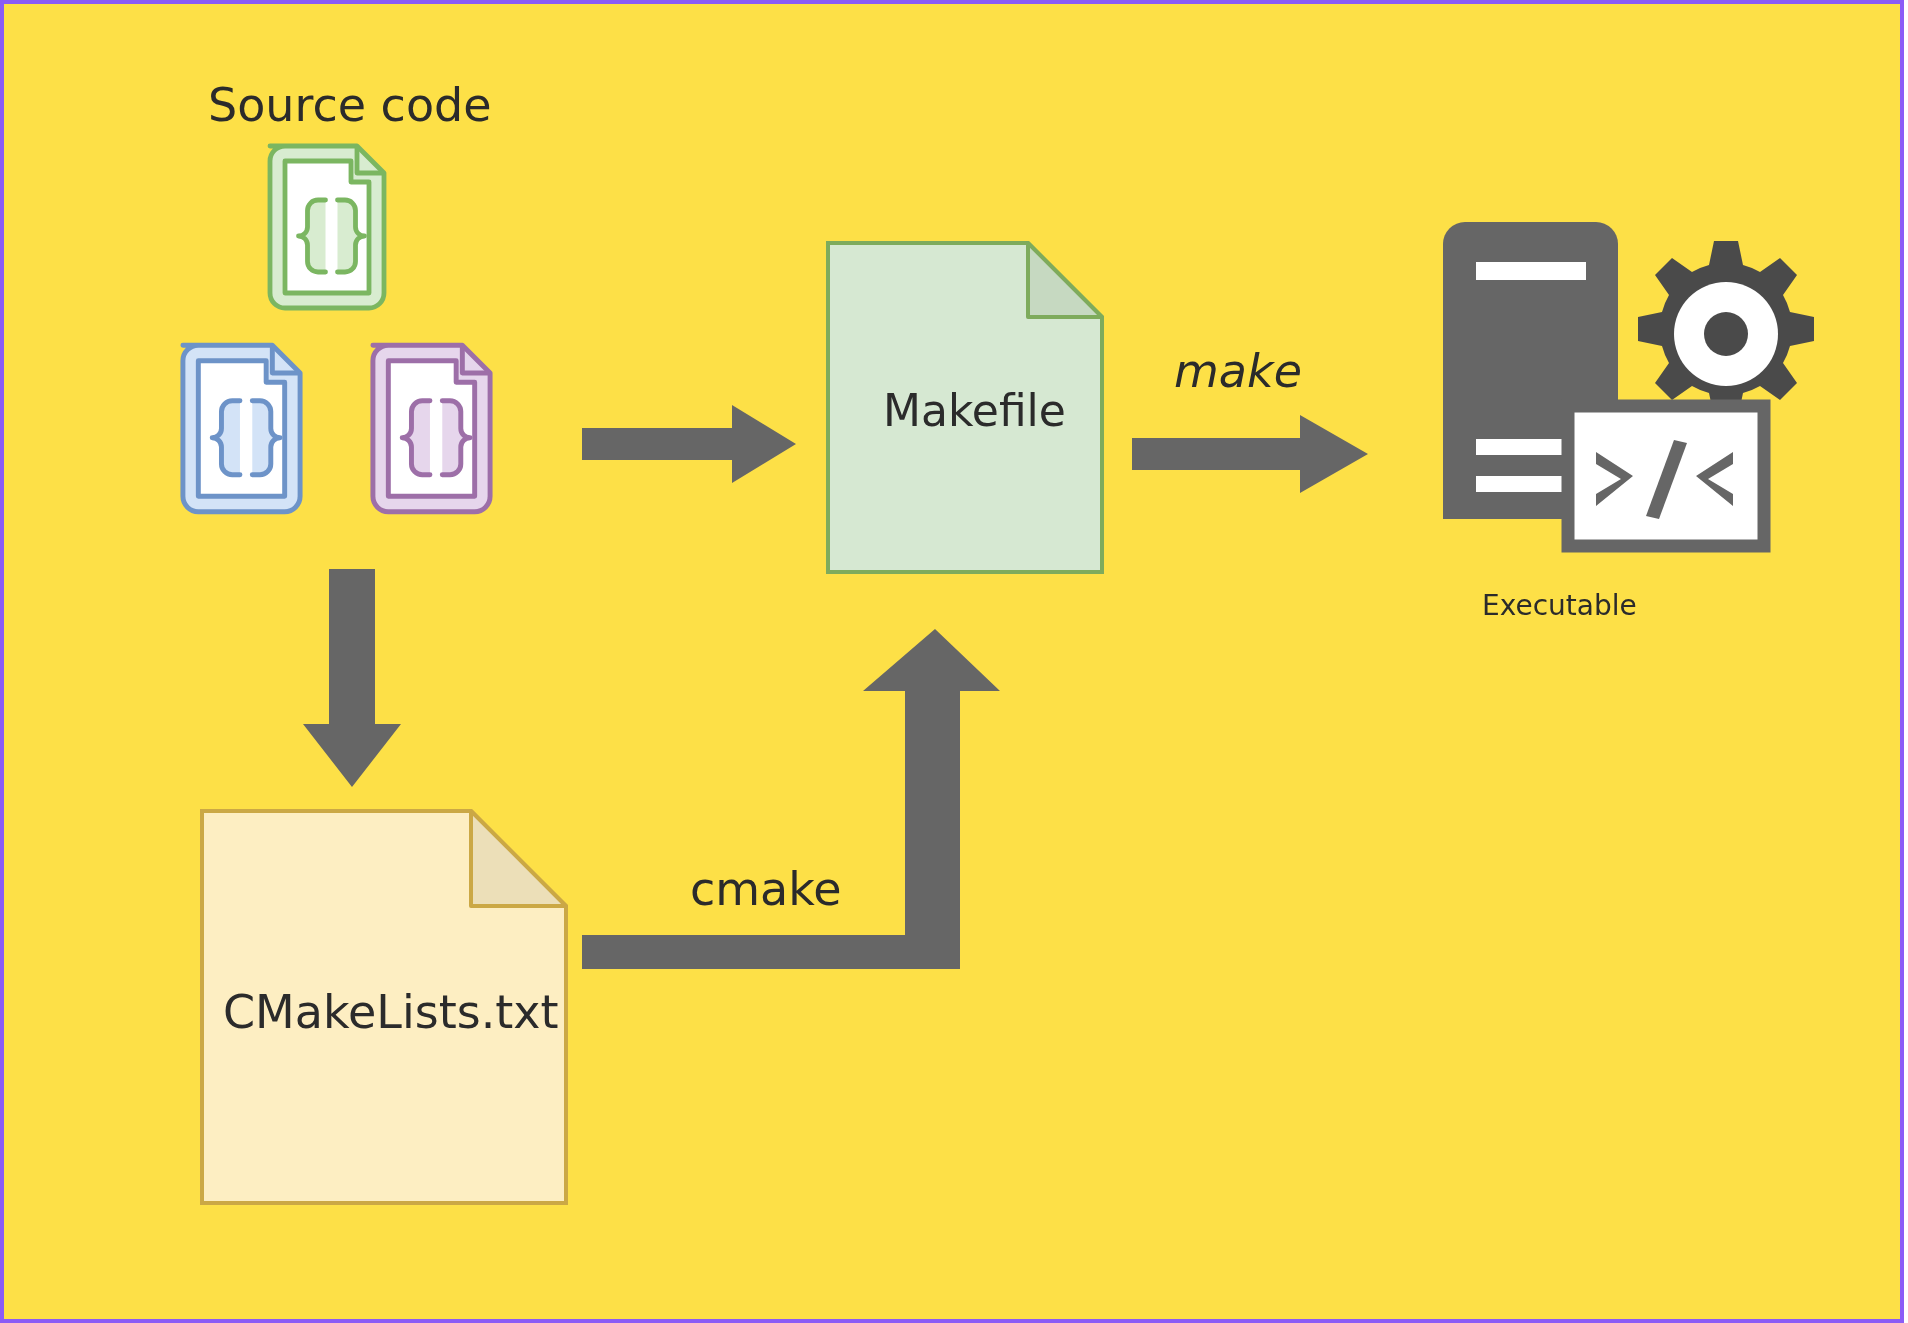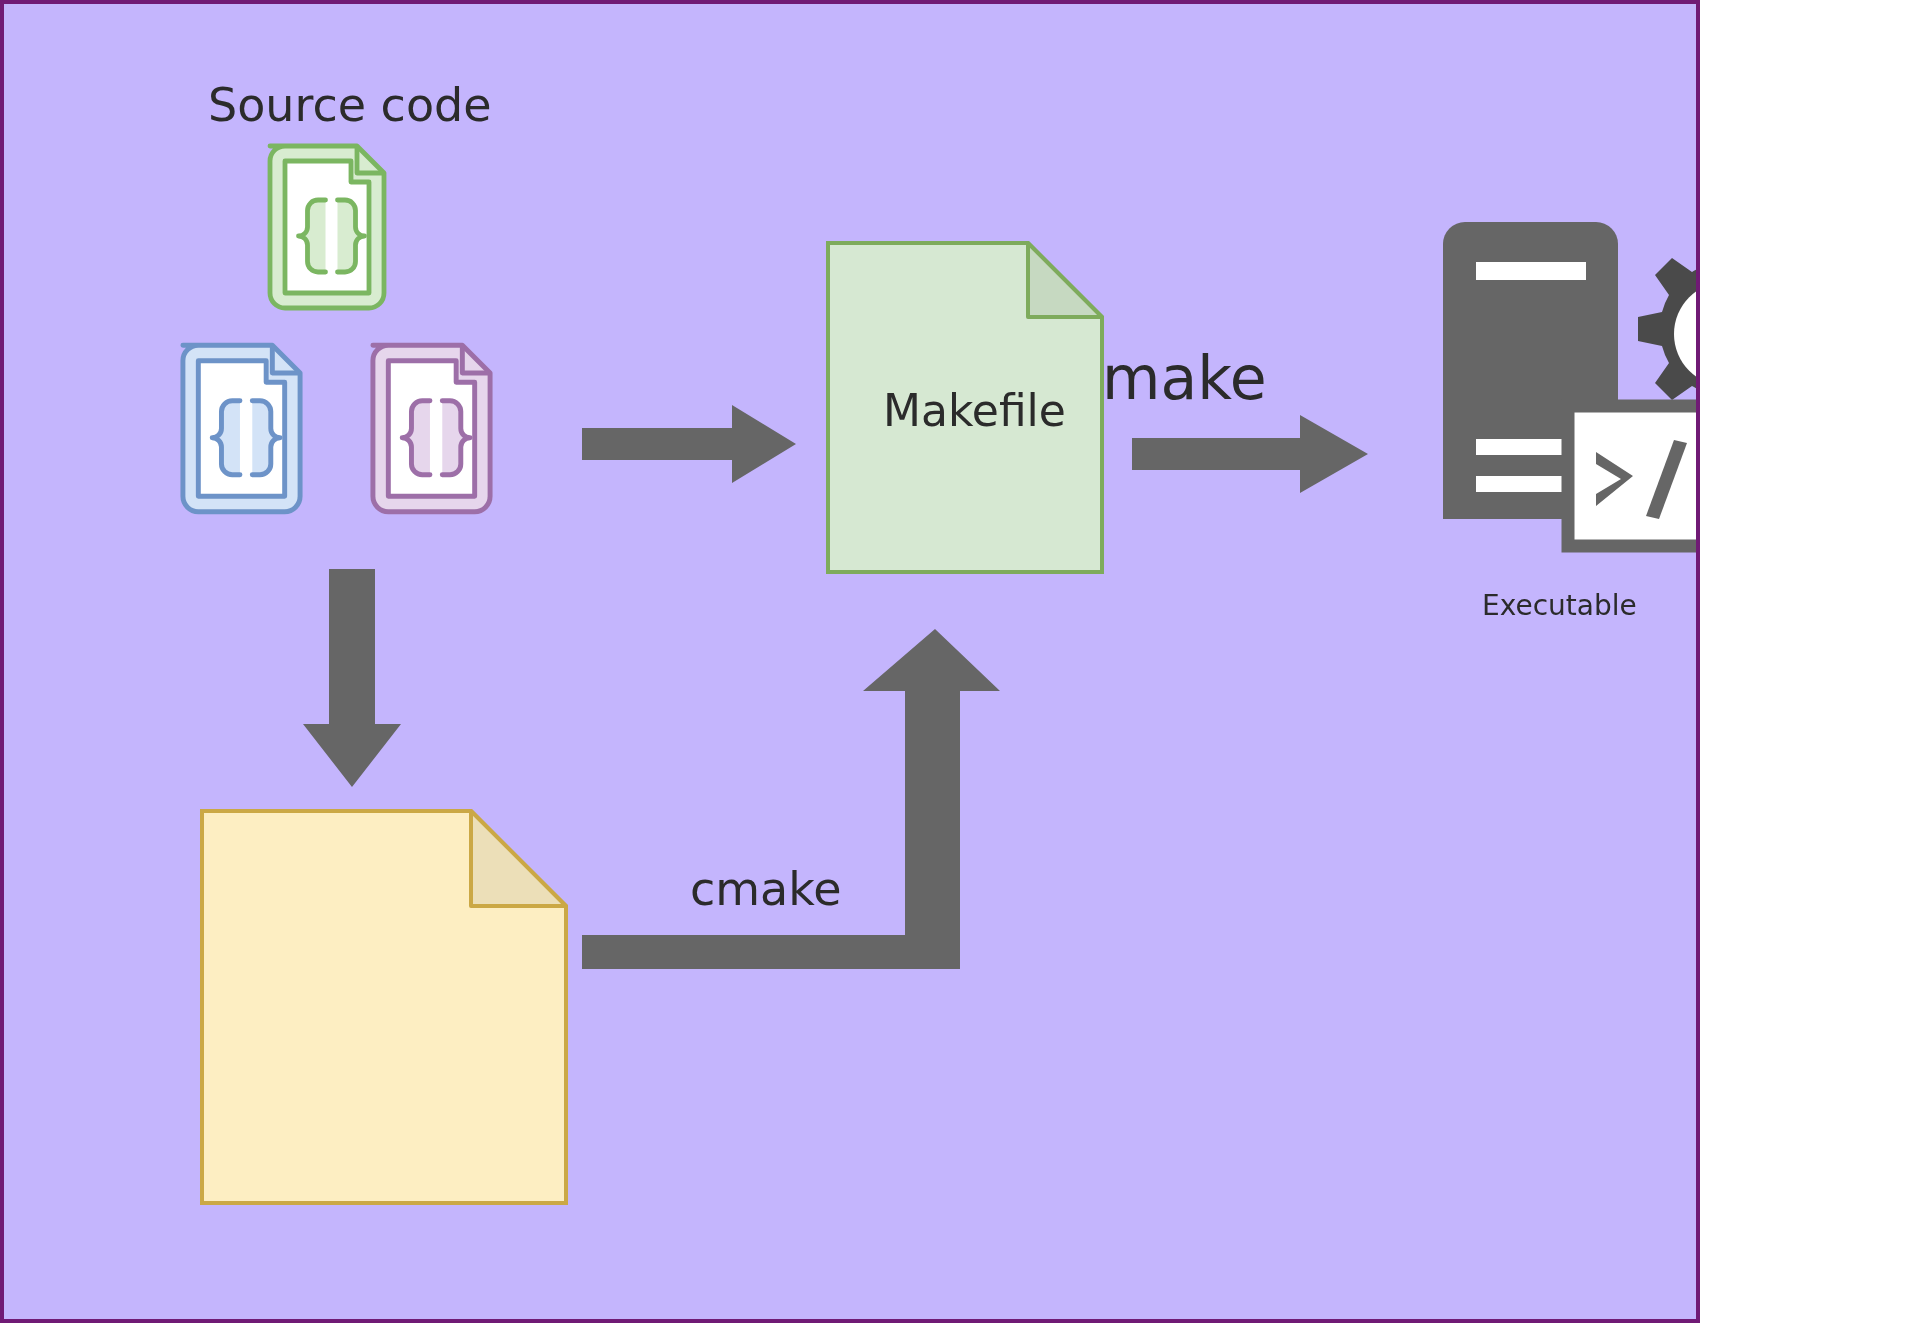--- a/index.html
+++ b/index.html
@@ -2,25 +2,25 @@
 <html><head>
 <meta charset="utf-8">
 <style>
   html, body {
     margin: 0;
     padding: 0;
     background: #ffffff;
   }
   #canvas {
     position: relative;
-    width: 1700px;
+    width: 1904px;
     height: 1323px;
-    background: #c4b5fd;
+    background: #fde047;
     box-sizing: border-box;
-    border: 4px solid #701a75;
+    border: 4px solid #8b5cf6;
     overflow: hidden;
     font-family: "DejaVu Sans", "Liberation Sans", sans-serif;
   }
   .abs { position: absolute; }
 
   
   .label {
     color: #2b2b2b;
     font-family: "DejaVu Sans", "Liberation Sans", sans-serif;
     white-space: nowrap;
@@ -28,22 +28,23 @@
   }
   #source-code-label {
     left: 204px; top: 78px;
     font-size: 46px;
   }
   #executable-label {
     left: 1478px; top: 588px;
     font-size: 28px;
   }
   #make-label {
-    left: 1098px; top: 344px;
-    font-size: 60px;
+    left: 1170px; top: 344px;
+    font-size: 46px;
+    font-style: italic;
   }
   #cmake-label {
     left: 686px; top: 862px;
     font-size: 46px;
   }
   #makefile-label {
     left: 879px; top: 385px;
     font-size: 44px;
     text-align: right;
   }
@@ -145,20 +146,21 @@
       <path d="M32 0 H78 V155 H104 L55 218 L6 155 H32 Z" fill="#666666"></path>
     </svg>
   </div>
 
   <div class="abs" style="left:196px; top:805px;">
     <svg class="svgbox" width="368" height="396" viewBox="0 0 368 396">
       <path d="M2 2 H271 L366 97 V394 H2 Z" fill="#fdeec2" stroke="#cba845" stroke-width="4"></path>
       <path d="M271 2 L366 97 H271 Z" fill="#ecdfb8" stroke="#cba845" stroke-width="4" stroke-linejoin="round"></path>
     </svg>
   </div>
+  <div class="abs label" id="cmakelists-label">CMakeLists.txt</div>
 
   <div class="abs" style="left:578px; top:625px;">
     <svg class="svgbox" width="420" height="340" viewBox="0 0 420 340">
       <path d="M0 306 H323 V62 H281 L353 0 L418 62 H378 V340 H0 Z" fill="#666666"></path>
     </svg>
   </div>
   <div class="abs label" id="cmake-label">cmake</div>
 
 </div>
 

